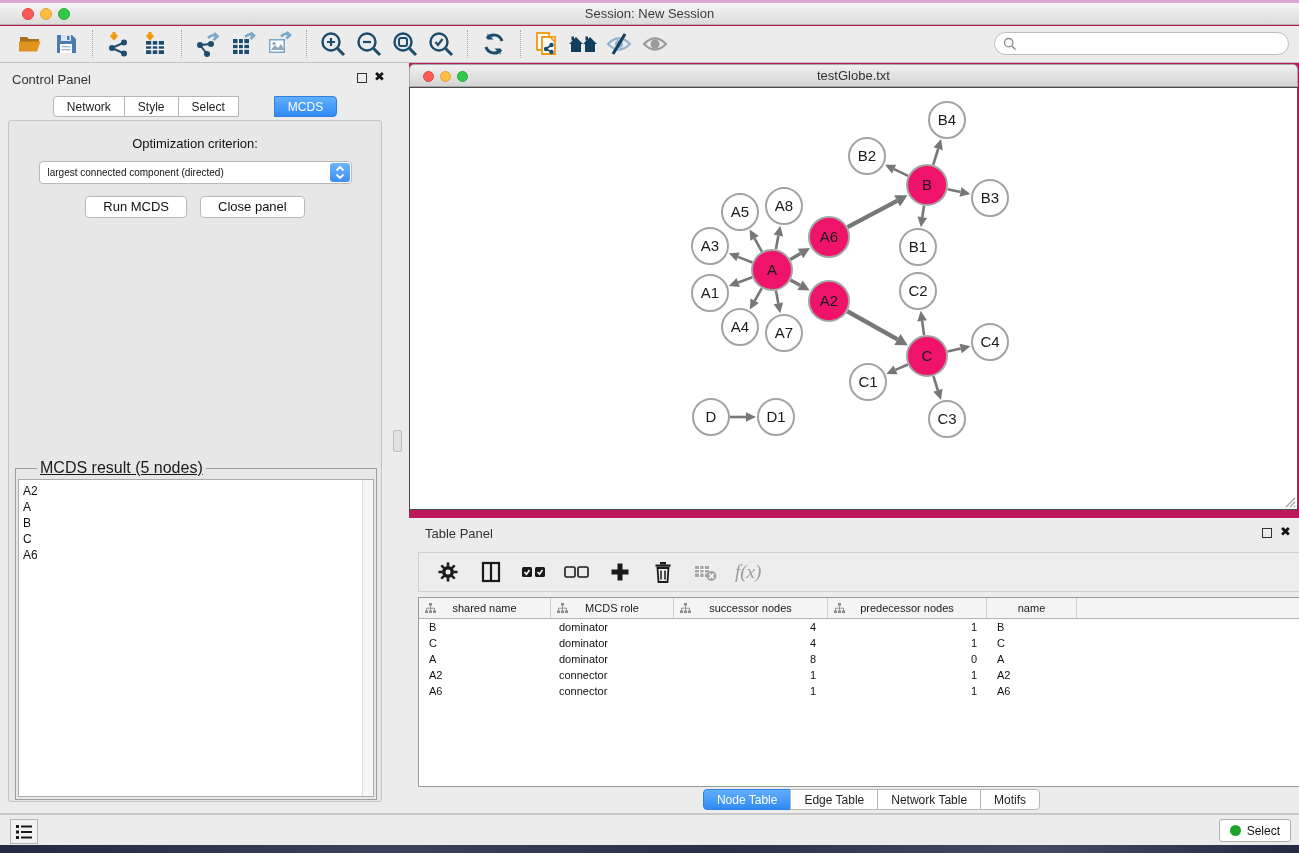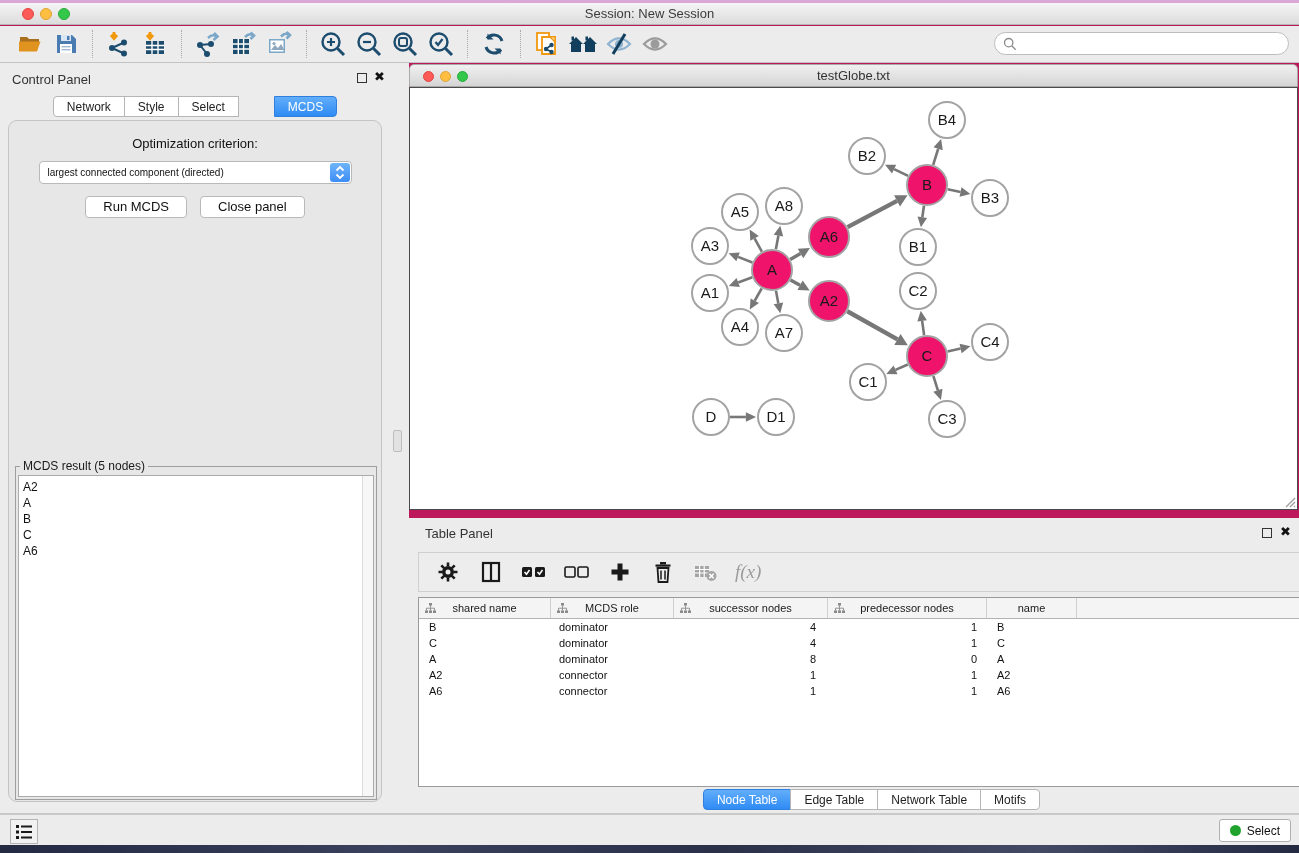--- a/index.html
+++ b/index.html
@@ -37,32 +37,32 @@
   #cp-title { left:12px; top:9px; font-size:13px; color:#333; }
   .panel-float { width:10px; height:10px; border:1.5px solid #333; display:inline-block; }
   .panel-close { font-family:"DejaVu Sans",sans-serif; font-size:13px; font-weight:bold; color:#111; line-height:10px; }
   #cp-tabs { left:0; top:33px; width:390px; display:flex; justify-content:center; }
   .tab { height:21px; line-height:20px; font-size:12px; padding:0 13px; background:#FFF;
     border:1px solid #B5B5B5; margin-left:-1px; color:#222; }
   .tab:first-child { border-radius:4px 0 0 4px; margin-left:0; }
   .tab:last-child { border-radius:0 4px 4px 0; }
   .tab.active { background:linear-gradient(#62AEFA,#2F8BF4); border-color:#2F7FDE; color:#FFF;margin-left:35px; }
   #cp-content { left:8px; top:57px; width:374px; height:682px; background:#E7E7E7;
-    border:1px solid #C4C4C4; border-radius:9px; }
+    border:1px solid #C4C4C4; border-radius:3px; }
   #opt-label { width:100%; text-align:center; margin-top:15px; font-size:13px; color:#111; }
   #criterion-select { position:relative; margin:10px auto 0 auto; width:313px; height:23px; background:#FFF;
     border:1px solid #B9B9B9; border-radius:4px; font-size:10px; color:#111; line-height:21px; padding-left:8px; }
   #criterion-stepper { position:absolute; right:1px; top:1px; width:20px; height:19px; border-radius:3px;
     background:linear-gradient(#6FB5FB,#3D8DF5); display:flex; align-items:center; justify-content:center; }
   #cp-buttons { display:flex; justify-content:center; gap:13px; margin-top:12px; }
   .cp-btn { height:22px; line-height:20px; font-size:13px; padding:0 17px; background:#FFF;
     border:1px solid #B9B9B9; border-radius:4px; color:#111; }
   #mcds-fieldset { position:absolute; left:6px; top:338px; width:362px; height:341px;
     border:1px solid #9E9E9E; padding:2px; background:#E7E7E7; }
-  #mcds-fieldset legend { font-size:12px; color:#1a1a1a; padding:0 3px; margin-left:2px; }
+  #mcds-fieldset legend { font-size:16px; color:#1a1a1a; padding:0 3px; margin-left:19px;text-decoration:underline; }
   #mcds-list { position:relative; width:100%; height:100%; background:#FFF; border:1px solid #ABABAB; overflow:hidden;
     font-size:12px; color:#111; padding:3px 0 0 4px; line-height:16px; }
   #mcds-scroll { position:absolute; right:0; top:0; width:11px; height:100%;
     background:#F7F7F7; border-left:1px solid #DCDCDC; }
 
   
   #v-splitter { left:390px; top:63px; width:19px; height:750px; background:#ECECEC; }
   #v-splitter-handle { left:3px; top:367px; width:9px; height:22px; background:#E2E2E2;
     border:1px solid #BDBDBD; border-radius:2px; }
 

